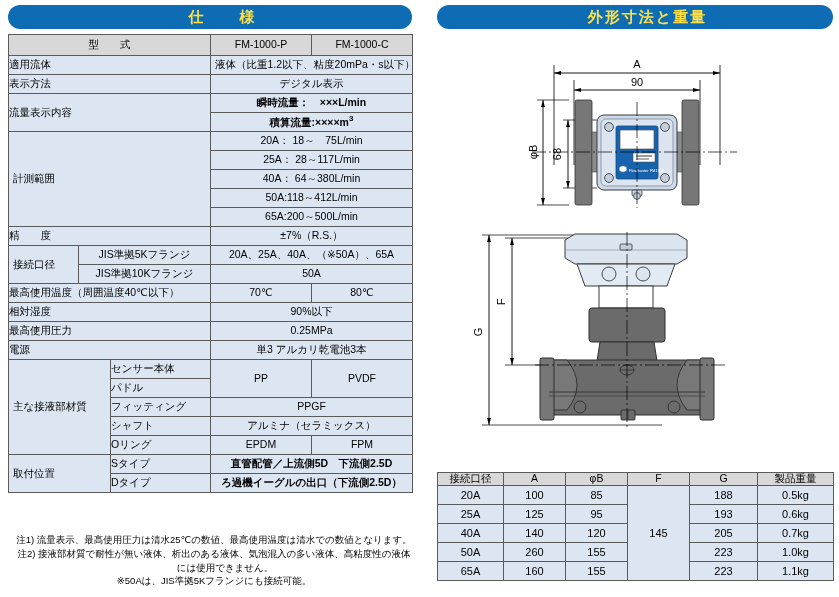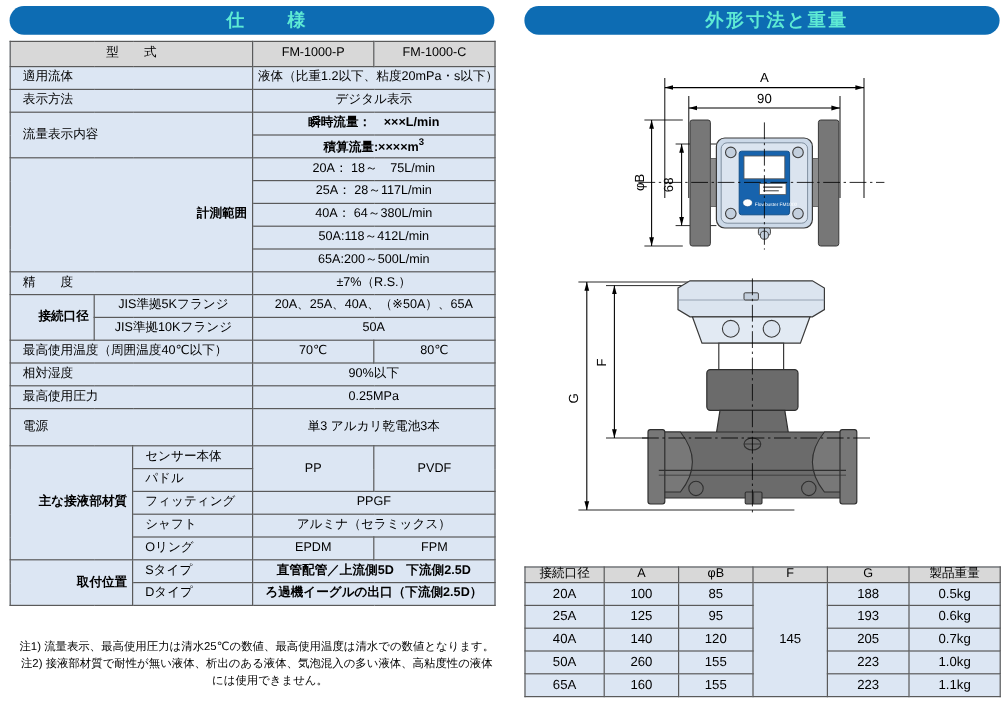--- a/index.html
+++ b/index.html
@@ -11,21 +11,21 @@
     overflow: hidden;
   }
   #page { position: relative; width: 839px; height: 597px; background: #fff; }
 
   
   .pill {
     position: absolute;
     height: 24px;
     border-radius: 12px;
     background: #0d6cb3;
-    color: #5eead4;
+    color: #fde047;
     font-size: 15px;
     font-weight: bold;
     letter-spacing: 2px;
     display: flex; align-items: center; justify-content: center; padding-left: 25px;
   }
   #pill-left  { left: 8px;   top: 5px; width: 404px; }
   #pill-right { left: 437px; top: 5px; width: 396px; }
 
   
   table.spec {
@@ -40,22 +40,22 @@
     color: #000;
     padding: 0 4px;
     text-align: center;
     vertical-align: middle;
     font-weight: normal;
     background: #dce6f3;
     white-space: nowrap;
     line-height: 1.1;
   }
   table.spec td.head, table.spec th.head { background: #d8d8d8; }
-  table.spec td.lbl { text-align: left; padding-left: 10px; }
-  table.spec td.lblc { text-align: right; font-weight: bold; }
+  table.spec td.lbl { text-align: left; padding-left: 0; }
+  table.spec td.lblc { text-align: left; }
 
   
   #spec-table { left: 8px; top: 34px; width: 404px; }
 
   
   #dim-table { left: 437px; top: 472px; width: 396px; }
   #dim-table td { height: 19px; font-size: 11px; margin-top: 40px; }
 
   
   #drawing { position: absolute; left: 437px; top: 40px; width: 396px; height: 425px; }
@@ -142,21 +142,21 @@
       </tr>
       <tr>
         <td class="lbl" colspan="3" style="height:19px">相対湿度</td>
         <td colspan="2">90%以下</td>
       </tr>
       <tr>
         <td class="lbl" colspan="3" style="height:19px">最高使用圧力</td>
         <td colspan="2">0.25MPa</td>
       </tr>
       <tr>
-        <td class="lbl" colspan="3" style="height:31px">電源</td>
+        <td class="lbl" colspan="3" style="height:19px">電源</td>
         <td colspan="2">単3 アルカリ乾電池3本</td>
       </tr>
       <tr>
         <td class="lblc" colspan="2" rowspan="5">主な接液部材質</td>
         <td class="lbl" style="height:19px">センサー本体</td>
         <td rowspan="2">PP</td>
         <td rowspan="2">PVDF</td>
       </tr>
       <tr>
         <td class="lbl" style="height:19px">パドル</td>
@@ -183,20 +183,21 @@
         <td class="lbl" style="height:19px">Dタイプ</td>
         <td colspan="2" style="font-weight:bold">ろ過機イーグルの出口（下流側2.5D）</td>
       </tr>
     </tbody>
   </table>
 
   <div id="notes">
     <div>注1) 流量表示、最高使用圧力は清水25℃の数値、最高使用温度は清水での数値となります。</div>
     <div>注2) 接液部材質で耐性が無い液体、析出のある液体、気泡混入の多い液体、高粘度性の液体</div>
     <div class="indent">には使用できません。</div>
+    <div>※50Aは、JIS準拠5Kフランジにも接続可能。</div>
   </div>
 
   <div id="drawing">
     <svg width="396" height="425" viewBox="0 0 396 425" xmlns="http://www.w3.org/2000/svg">
       <defs>
         <marker id="arrL" markerWidth="9" markerHeight="7" refX="8" refY="3.5" orient="auto">
           <polygon points="8,3.5 0,1.3 0,5.7" fill="#000"></polygon>
         </marker>
         <marker id="arrR" markerWidth="9" markerHeight="7" refX="1" refY="3.5" orient="auto">
           <polygon points="1,3.5 9,1.3 9,5.7" fill="#000"></polygon>

